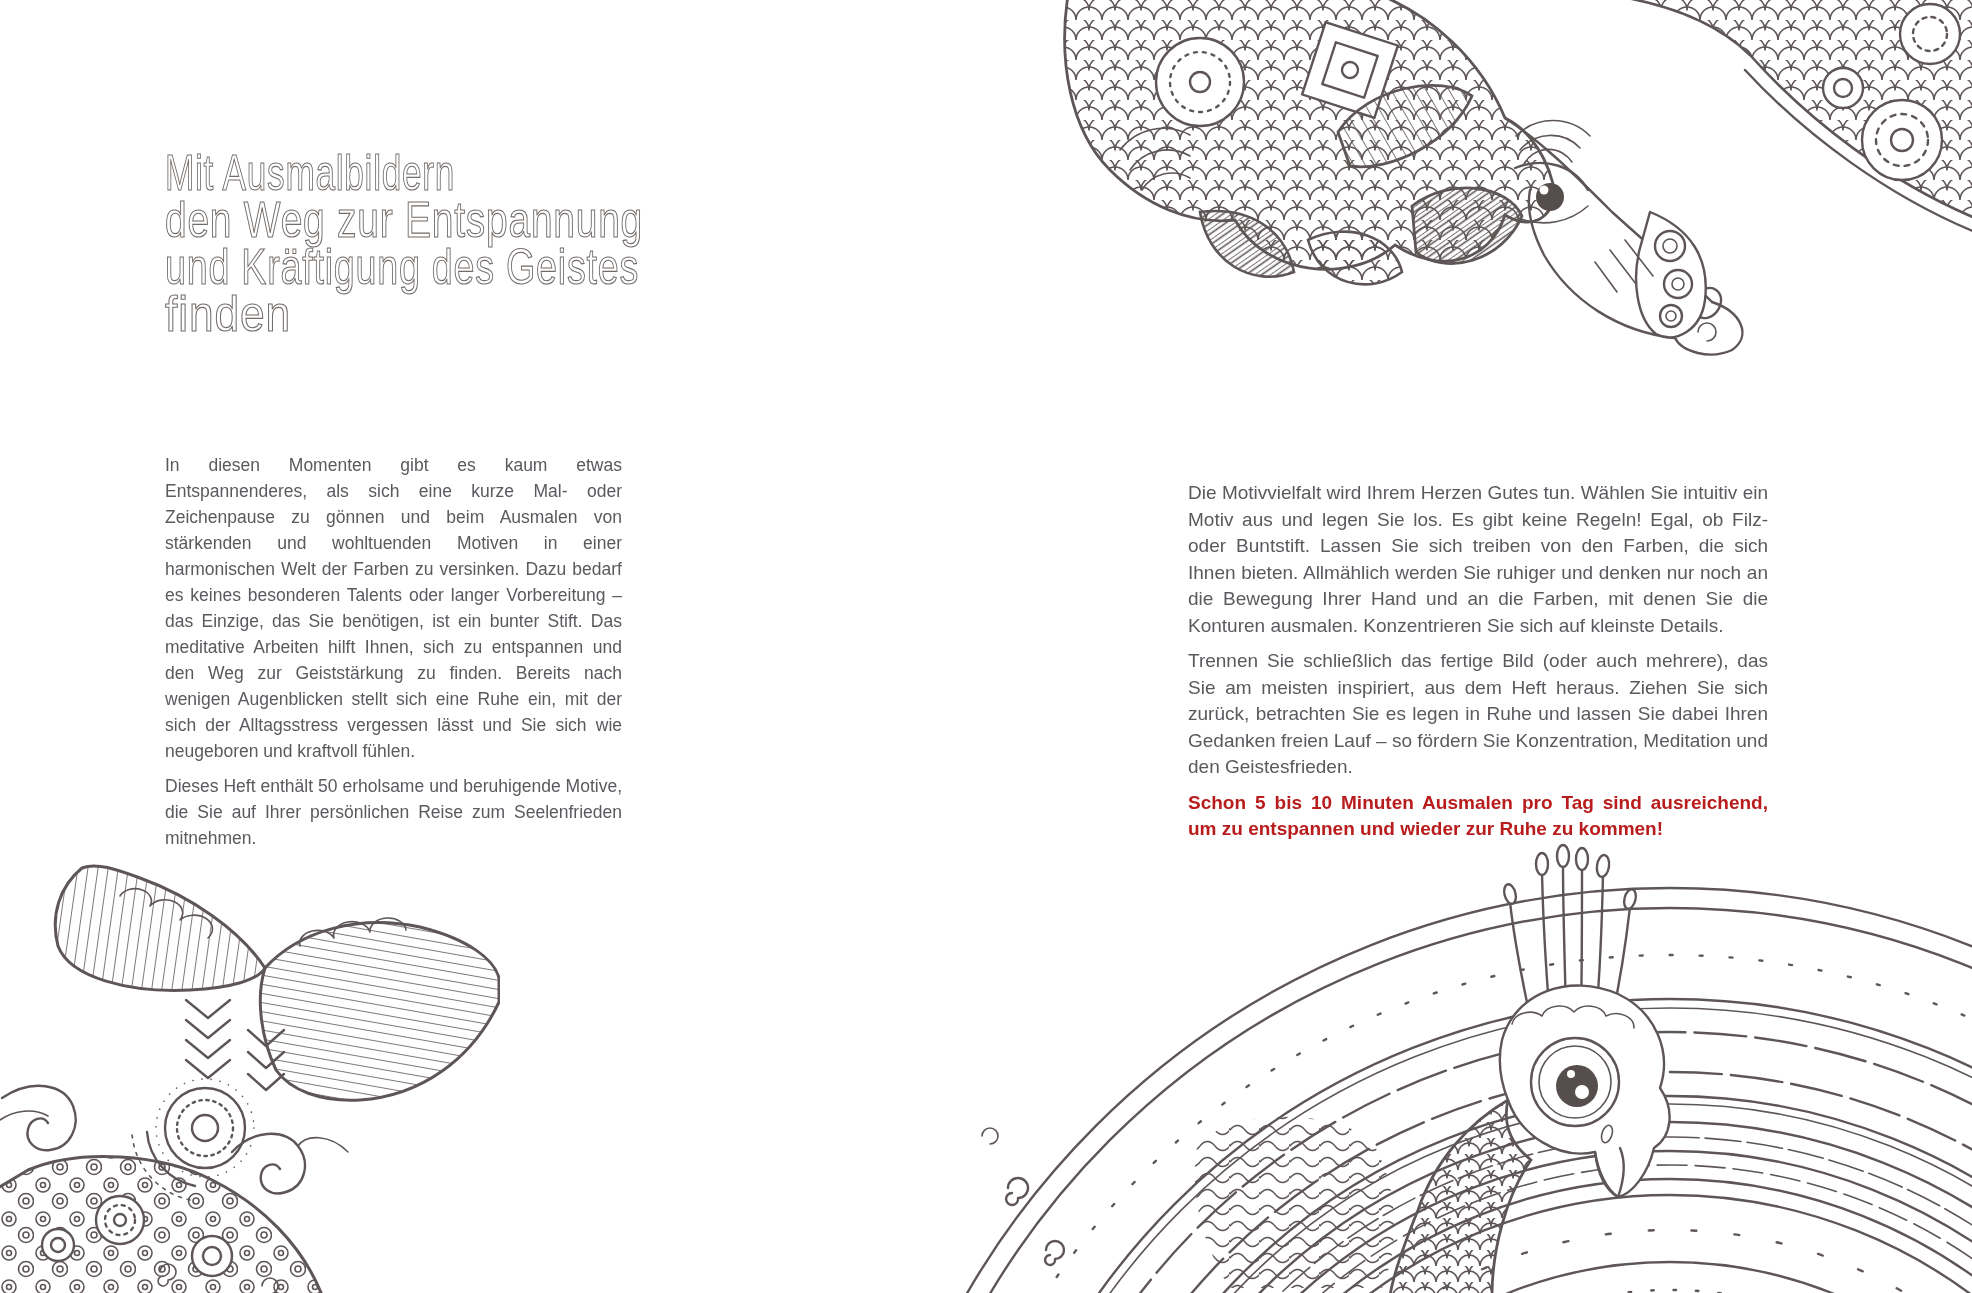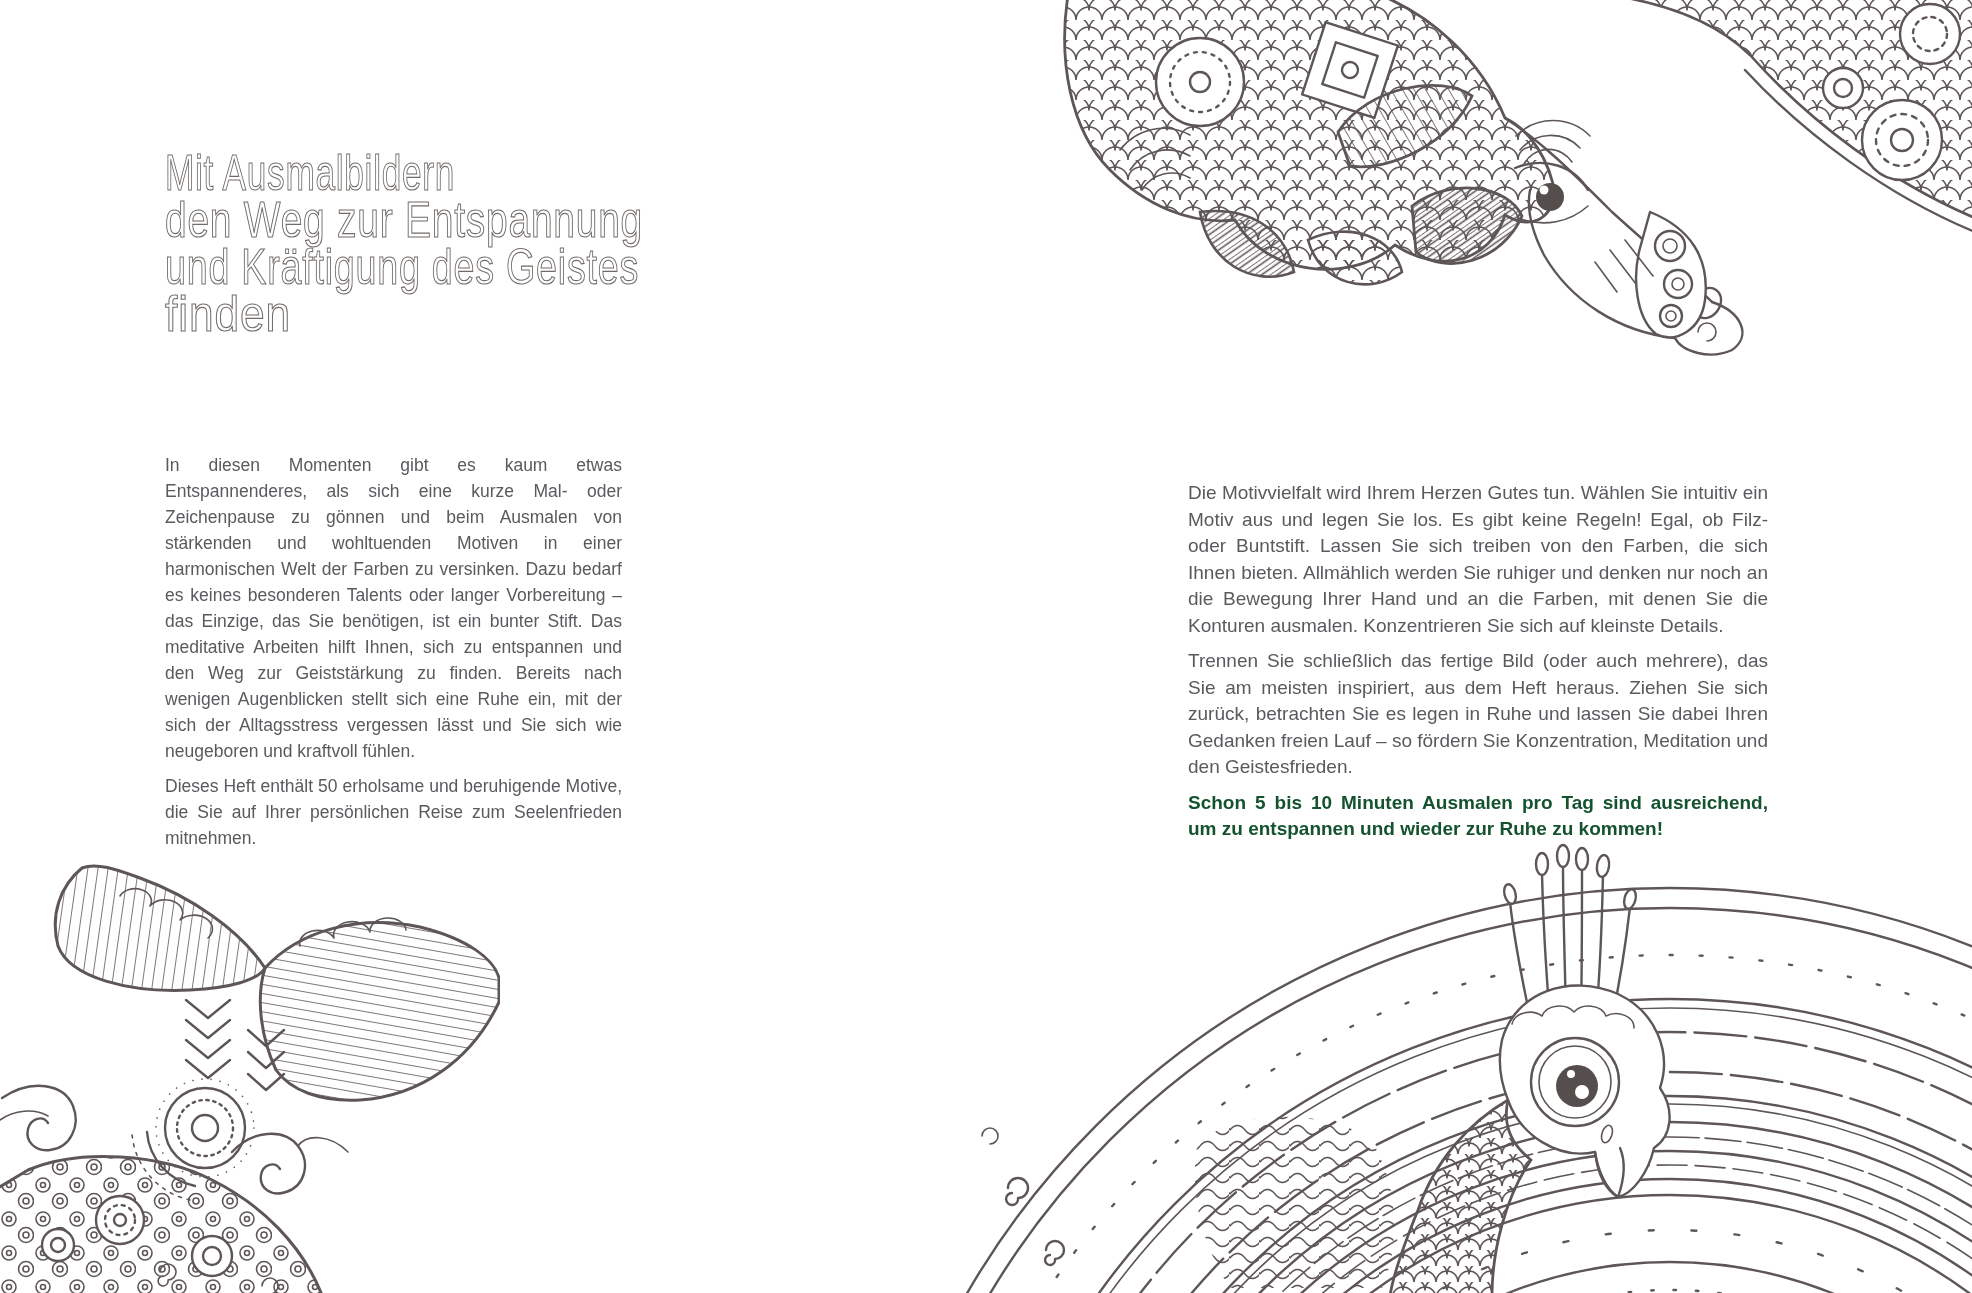--- a/index.html
+++ b/index.html
@@ -5,21 +5,21 @@
   html,body{margin:0;padding:0;}
   body{
     width:1972px;height:1293px;position:relative;overflow:hidden;
     background:#ffffff;
     font-family:"Liberation Sans",sans-serif;
   }
   .col{position:absolute;text-align:justify;color:#595a5e;}
   .col p{margin:0 0 9px 0;}
   #left-col{left:165px;top:452px;width:457px;font-size:17.5px;line-height:26px;}
   #right-col{left:1188px;top:458px;width:580px;font-size:19px;line-height:26.5px;margin-top:22px;}
-  #right-col p.em{font-weight:bold;color:#14532d;}
+  #right-col p.em{font-weight:bold;color:#b91c1c;}
   .illus{position:absolute;pointer-events:none;}
   #title-svg{position:absolute;left:160px;top:140px;}
   .ln{fill:none;stroke:#5e5656;stroke-width:2.4;stroke-linecap:round;stroke-linejoin:round;}
   .lnf{fill:#ffffff;stroke:#5e5656;stroke-width:2.4;stroke-linejoin:round;}
   .thin{stroke-width:1.6;}
   .ink{fill:#564e4c;stroke:none;}
 </style>
 </head>
 <body>
 

